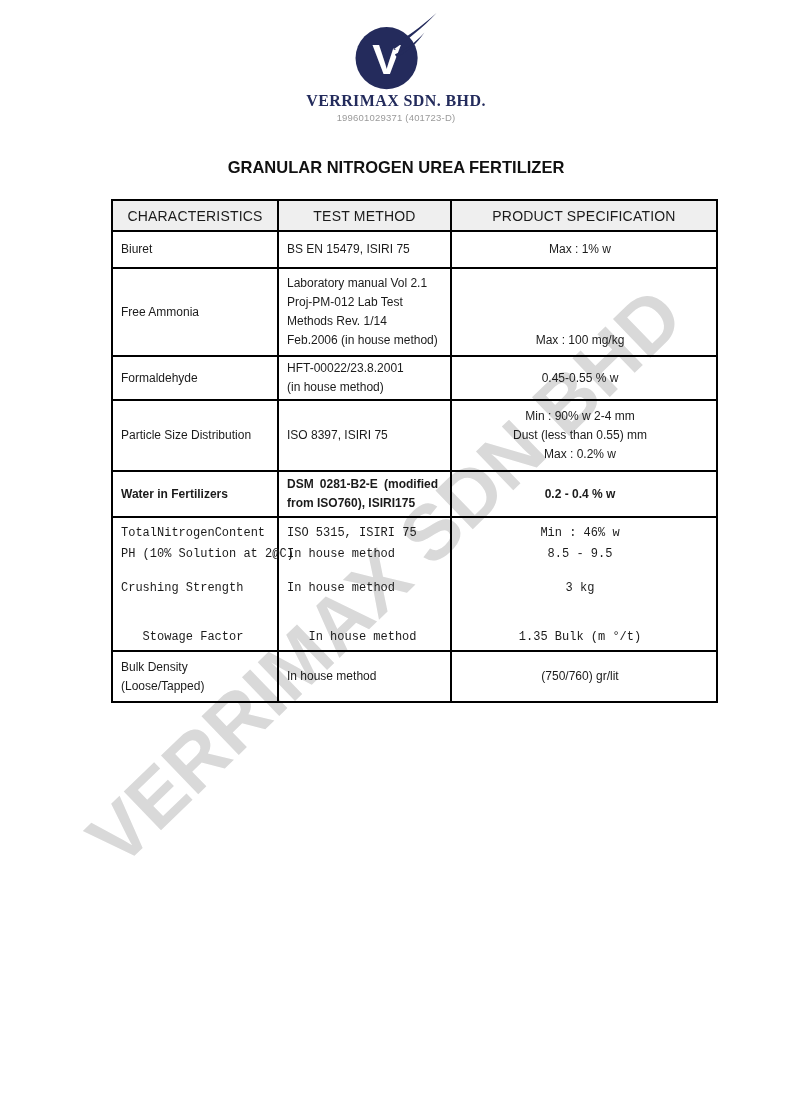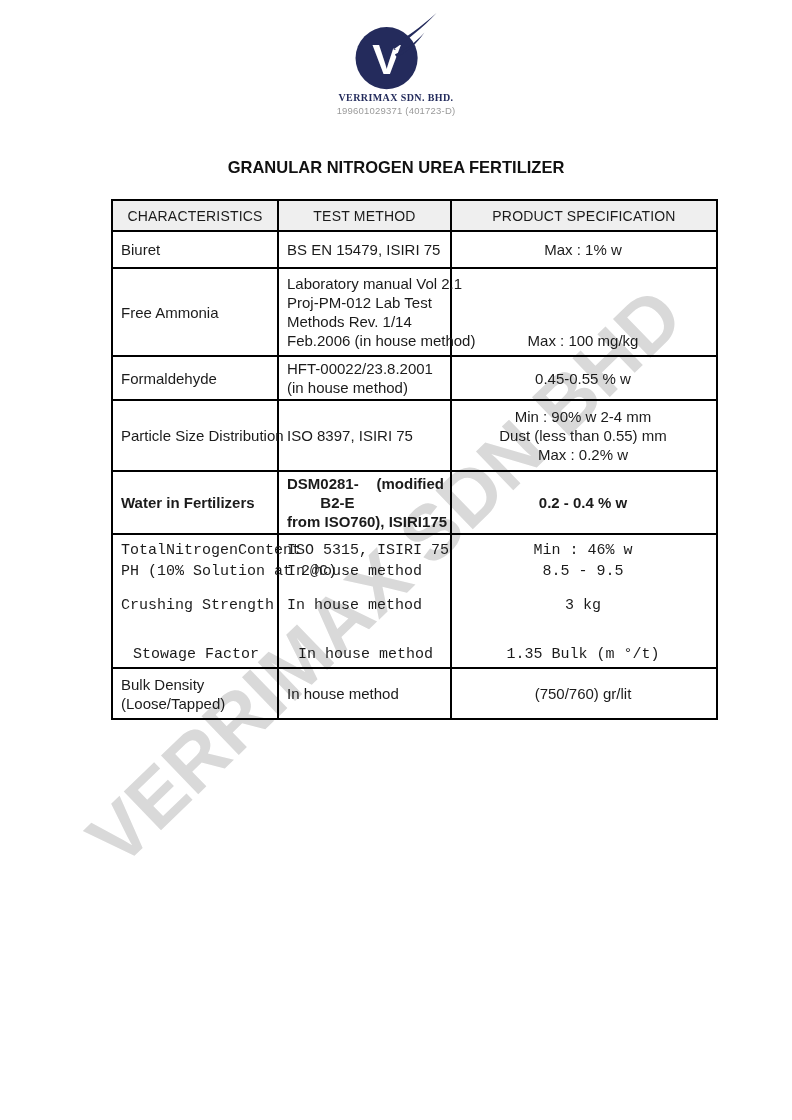--- a/index.html
+++ b/index.html
@@ -27,21 +27,21 @@
   
   .brand {
     position:absolute; top:12px; left:0; right:0;
     text-align:center; z-index:2;
   }
   .brand svg { display:block; margin:0 auto; }
   .company-name {
     margin-top:0px;
     font-family:"Liberation Serif","DejaVu Serif",serif;
     font-weight:700;
-    font-size:10px;
+    font-size:16px;
     letter-spacing:0.4px;
     color:#232b5c;
   }
   .reg-number {
     margin-top:2px;
     font-size:9.5px;
     color:#9a9a9a;
     letter-spacing:0.2px;
   }
   
@@ -71,23 +71,23 @@
   .spec th {
     background:#efefef;
     height:31px;
     font-size:14px;
     font-weight:400;
     text-align:center;
     letter-spacing:0.2px;
     vertical-align:middle;
   }
   .spec td {
-    font-size:15px;
+    font-size:12px;
     line-height:19px;
-    padding:2px 6px 2px 8px;
+    padding:2px 12px 2px 8px;
     vertical-align:middle;
     background:transparent;
   }
   .spec td.center { text-align:center; padding-left:4px; }
   .spec td.bottom { vertical-align:bottom; padding-bottom:5px; }
   tr.r1 { height:37px; }
   tr.r2 { height:88px; }
   tr.r3 { height:34px; }
   tr.r4 { height:71px; }
   tr.r5 { height:46px;font-weight:bold; }

